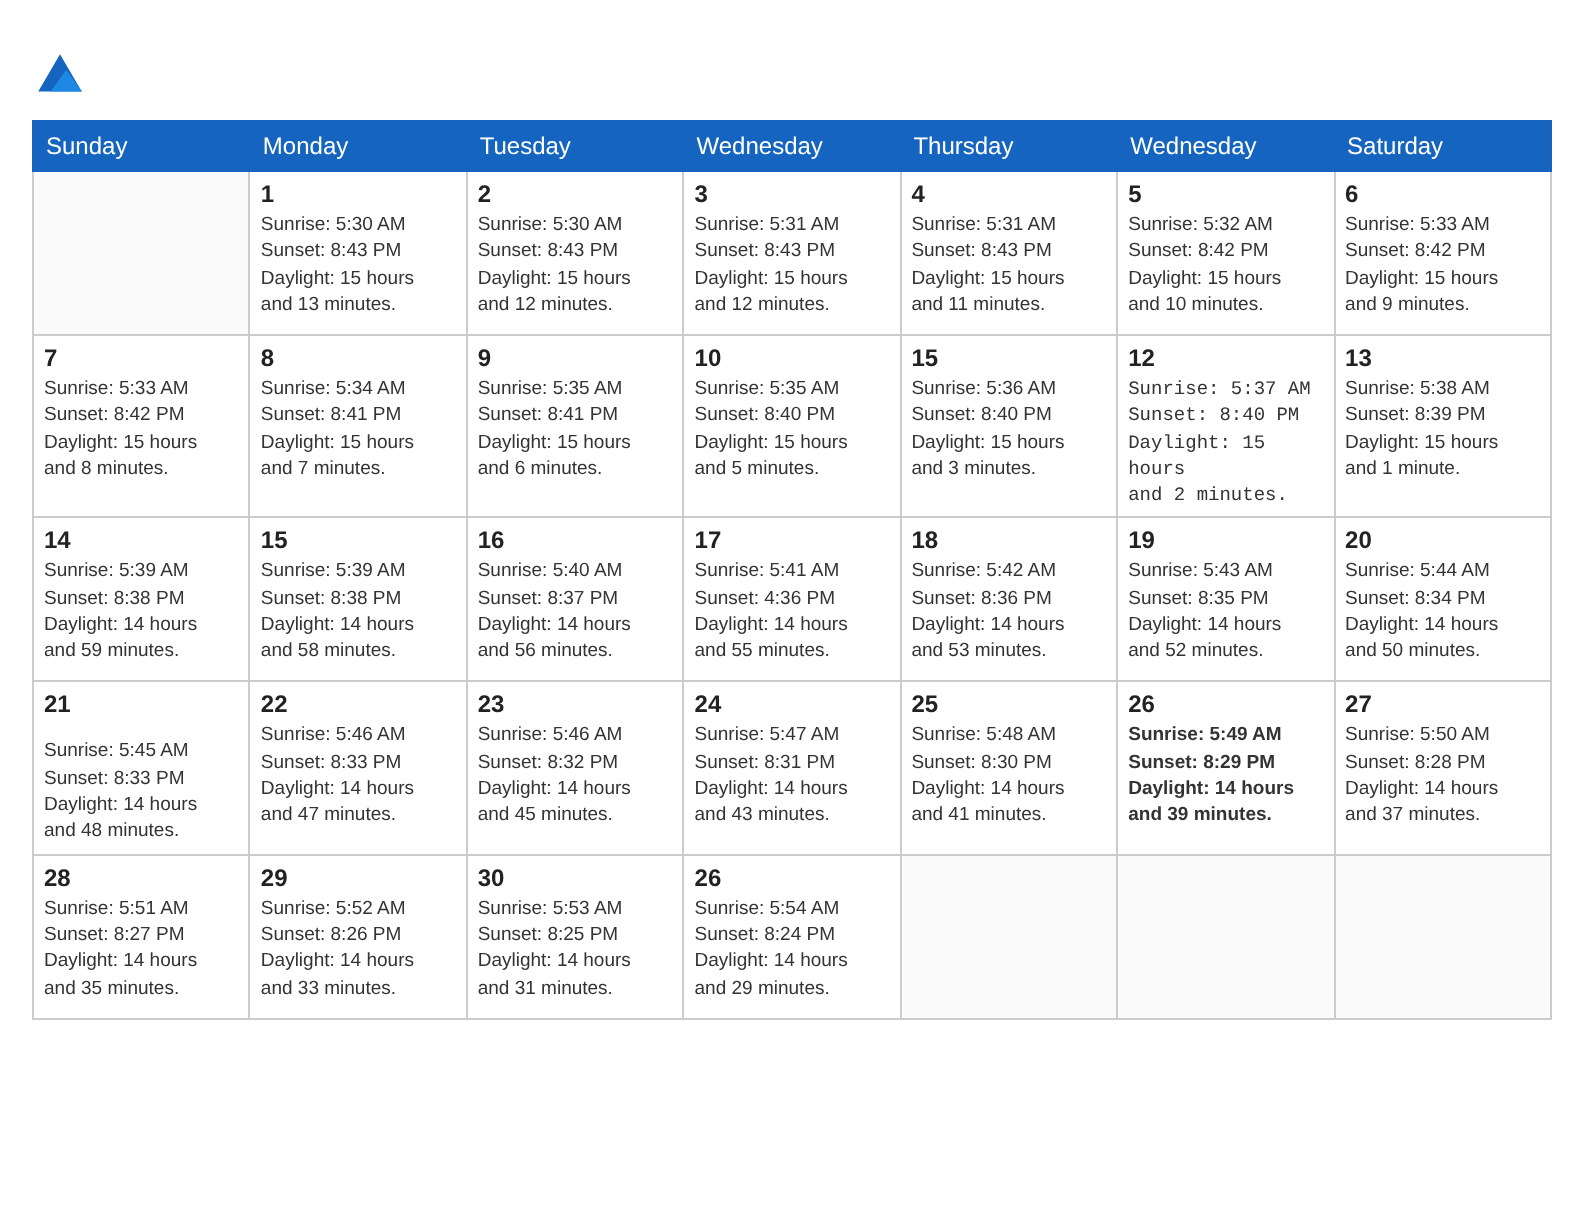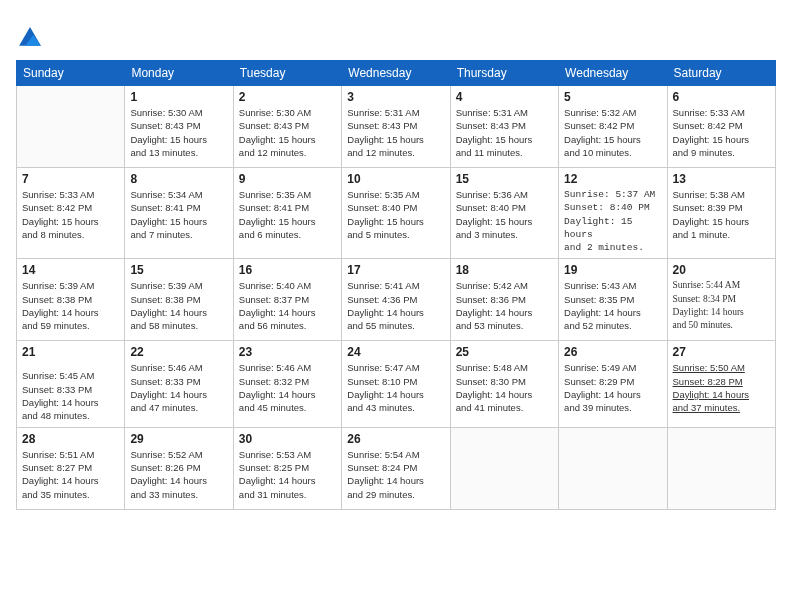--- a/index.html
+++ b/index.html
@@ -260,21 +260,21 @@
           </td>
           <td>
             <span class="day-num">19</span>
             <div class="day-info" style="white-space: pre-line;">Sunrise: 5:43 AM
 Sunset: 8:35 PM
 Daylight: 14 hours
 and 52 minutes.</div>
           </td>
           <td>
             <span class="day-num">20</span>
-            <div class="day-info" style="white-space: pre-line; font-family: Liberation Serif, serif;">Sunrise: 5:44 AM
+            <div class="day-info" style="white-space: pre-line;">Sunrise: 5:44 AM
 Sunset: 8:34 PM
 Daylight: 14 hours
 and 50 minutes.</div>
           </td>
         </tr>
         <tr>
           <td>
             <span class="day-num">21</span>
             <div class="day-info" style="white-space: pre-line; margin-top: 10px;">Sunrise: 5:45 AM
 Sunset: 8:33 PM
@@ -291,41 +291,41 @@
           <td>
             <span class="day-num">23</span>
             <div class="day-info" style="white-space: pre-line;">Sunrise: 5:46 AM
 Sunset: 8:32 PM
 Daylight: 14 hours
 and 45 minutes.</div>
           </td>
           <td>
             <span class="day-num">24</span>
             <div class="day-info" style="white-space: pre-line;">Sunrise: 5:47 AM
-Sunset: 8:10 PM
+Sunset: 8:31 PM
 Daylight: 14 hours
 and 43 minutes.</div>
           </td>
           <td>
             <span class="day-num">25</span>
             <div class="day-info" style="white-space: pre-line;">Sunrise: 5:48 AM
 Sunset: 8:30 PM
 Daylight: 14 hours
 and 41 minutes.</div>
           </td>
           <td>
             <span class="day-num">26</span>
-            <div class="day-info" style="white-space: pre-line;">Sunrise: 5:49 AM
+            <div class="day-info" style="white-space: pre-line; font-weight: bold;">Sunrise: 5:49 AM
 Sunset: 8:29 PM
 Daylight: 14 hours
 and 39 minutes.</div>
           </td>
           <td>
             <span class="day-num">27</span>
-            <div class="day-info" style="white-space: pre-line; text-decoration: underline;">Sunrise: 5:50 AM
+            <div class="day-info" style="white-space: pre-line;">Sunrise: 5:50 AM
 Sunset: 8:28 PM
 Daylight: 14 hours
 and 37 minutes.</div>
           </td>
         </tr>
         <tr>
           <td>
             <span class="day-num">28</span>
             <div class="day-info" style="white-space: pre-line;">Sunrise: 5:51 AM
 Sunset: 8:27 PM

